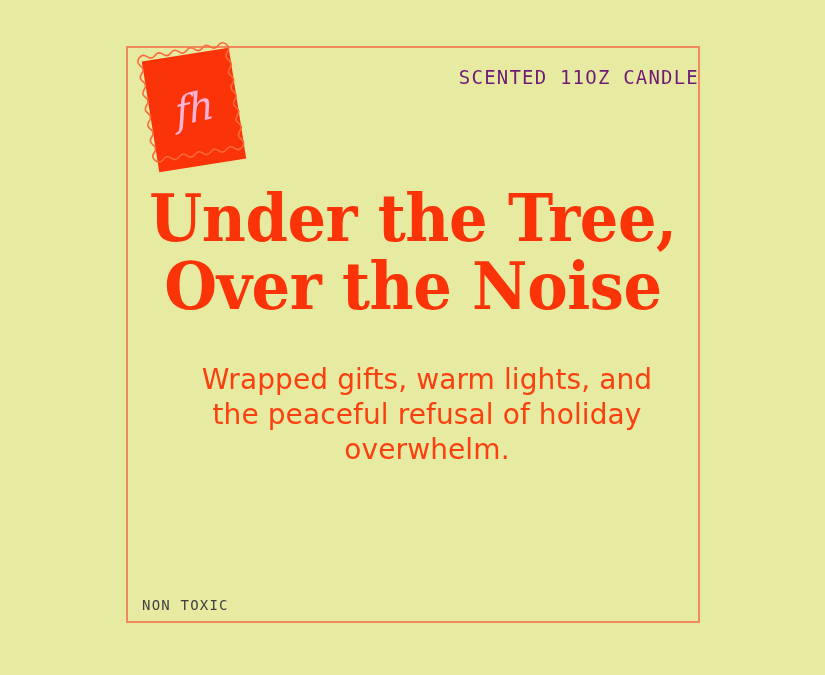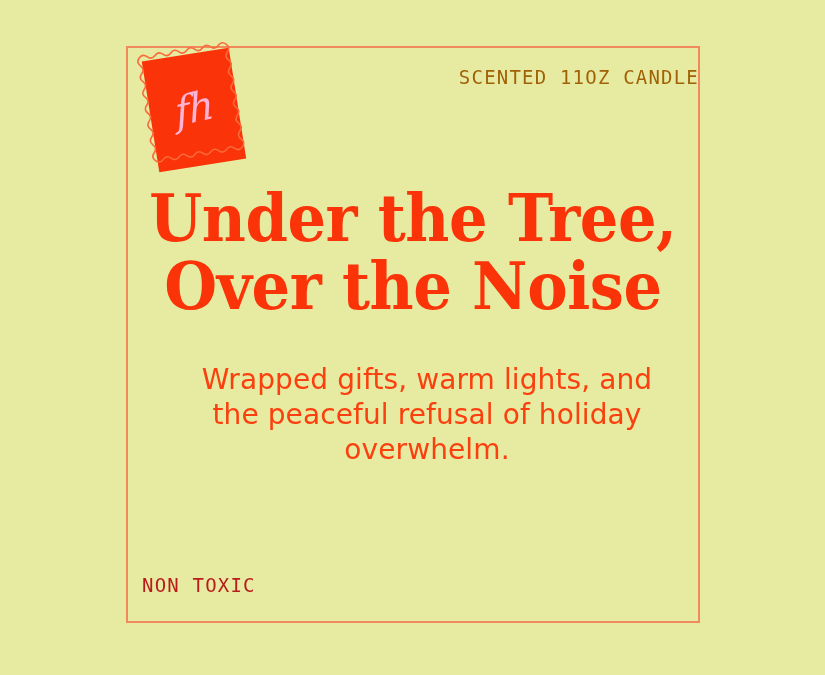--- a/index.html
+++ b/index.html
@@ -82,21 +82,21 @@
   }
 
   
   .eyebrow {
     position: absolute;
     right: 126px;
     top: 66px;
     font-family: "DejaVu Sans Mono", "Liberation Mono", monospace;
     font-size: 19px;
     letter-spacing: 1.2px;
-    color: #a16207;
+    color: #701a75;
     white-space: nowrap;
     text-align: right;
   }
 
   
   .headline {
     position: absolute;
     left: 126px;
     top: 184px;
     width: 574px;
@@ -127,25 +127,25 @@
     font-size: 28px;
     line-height: 35px;
     color: #fa400f;
     letter-spacing: 0.1px;
   }
 
   
   .footnote {
     position: absolute;
     left: 142px;
-    bottom: 79px;
+    bottom: 62px;
     font-family: "DejaVu Sans Mono", "Liberation Mono", monospace;
-    font-size: 19px;
+    font-size: 14px;
     letter-spacing: 1.2px;
-    color: #b91c1c;
+    color: #404040;
     white-space: nowrap;
   }
 </style>
 </head>
 <body>
 
 <div class="poster">
 
   <div class="frame"></div>
 

